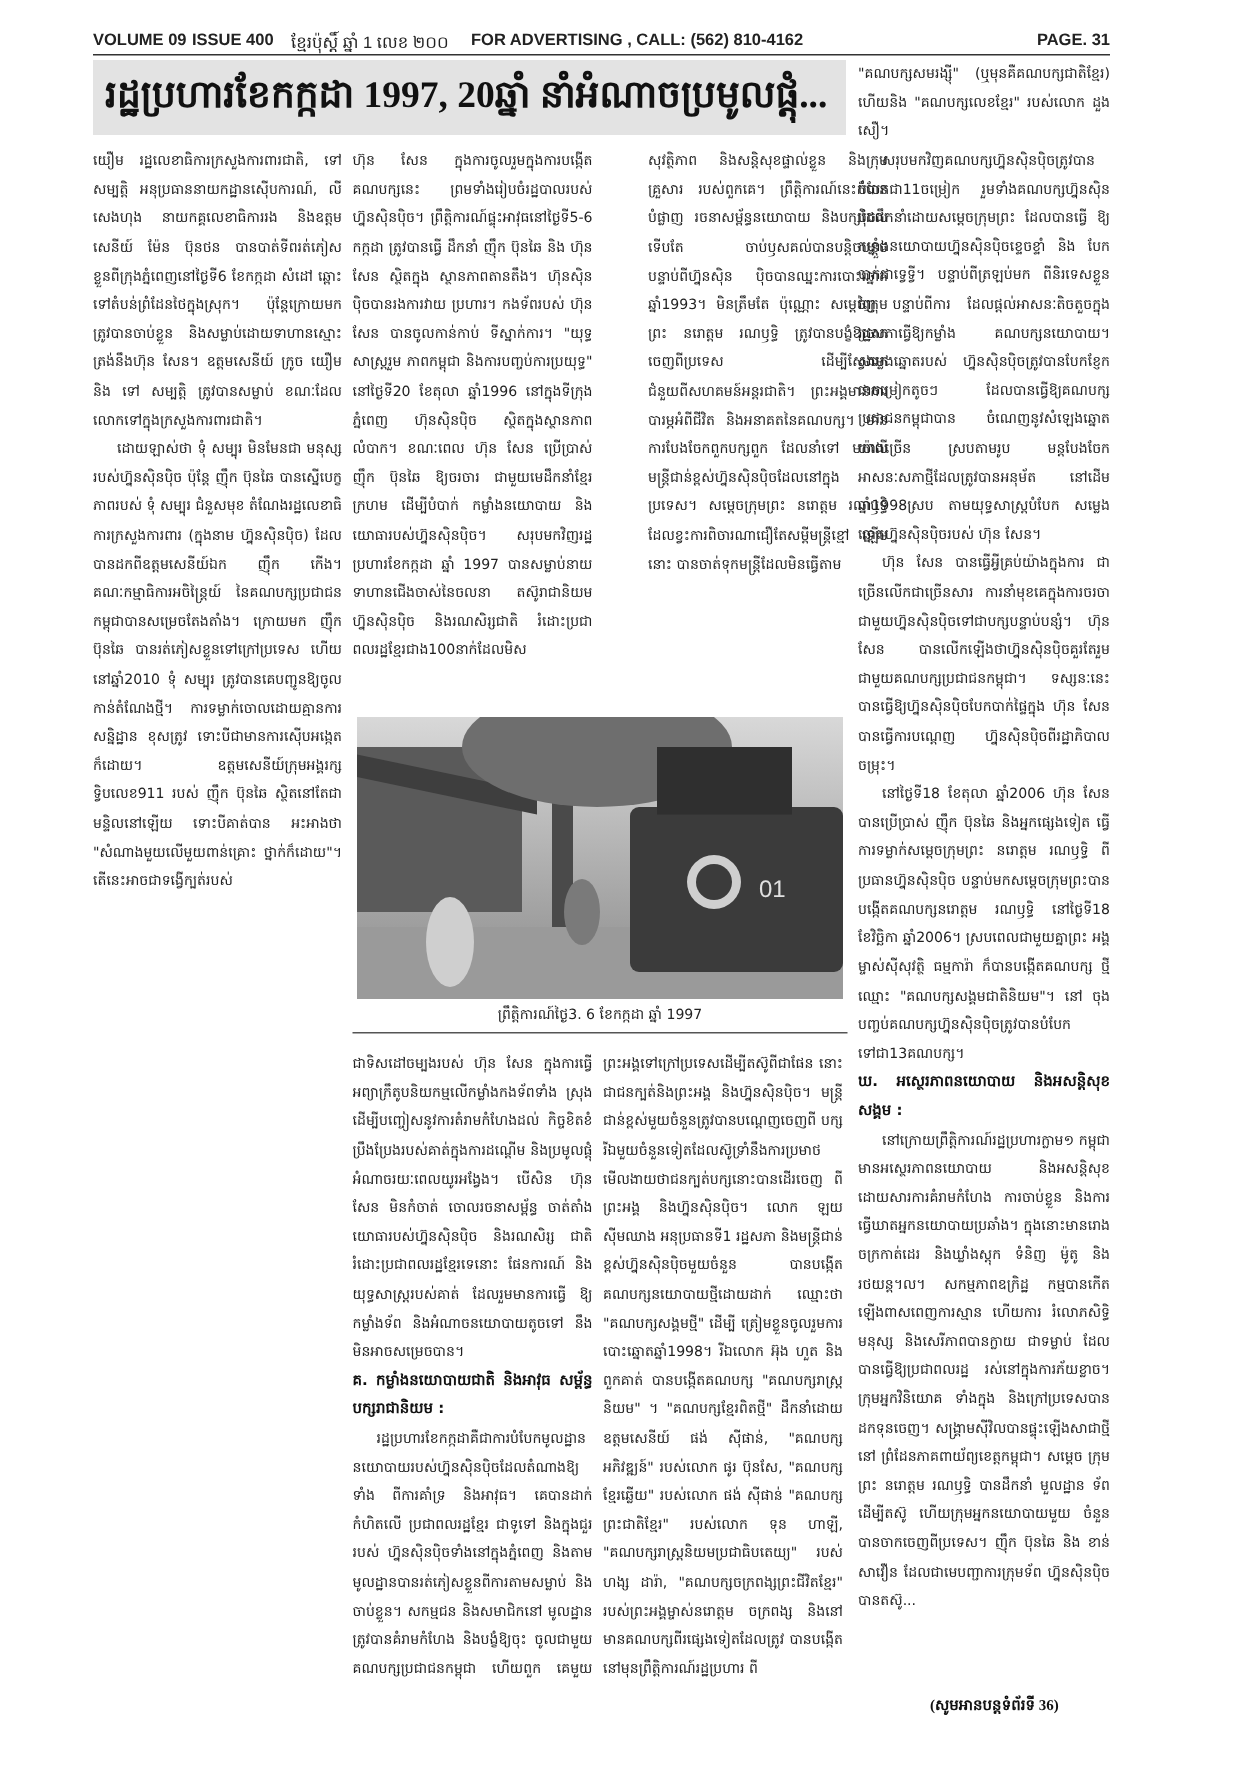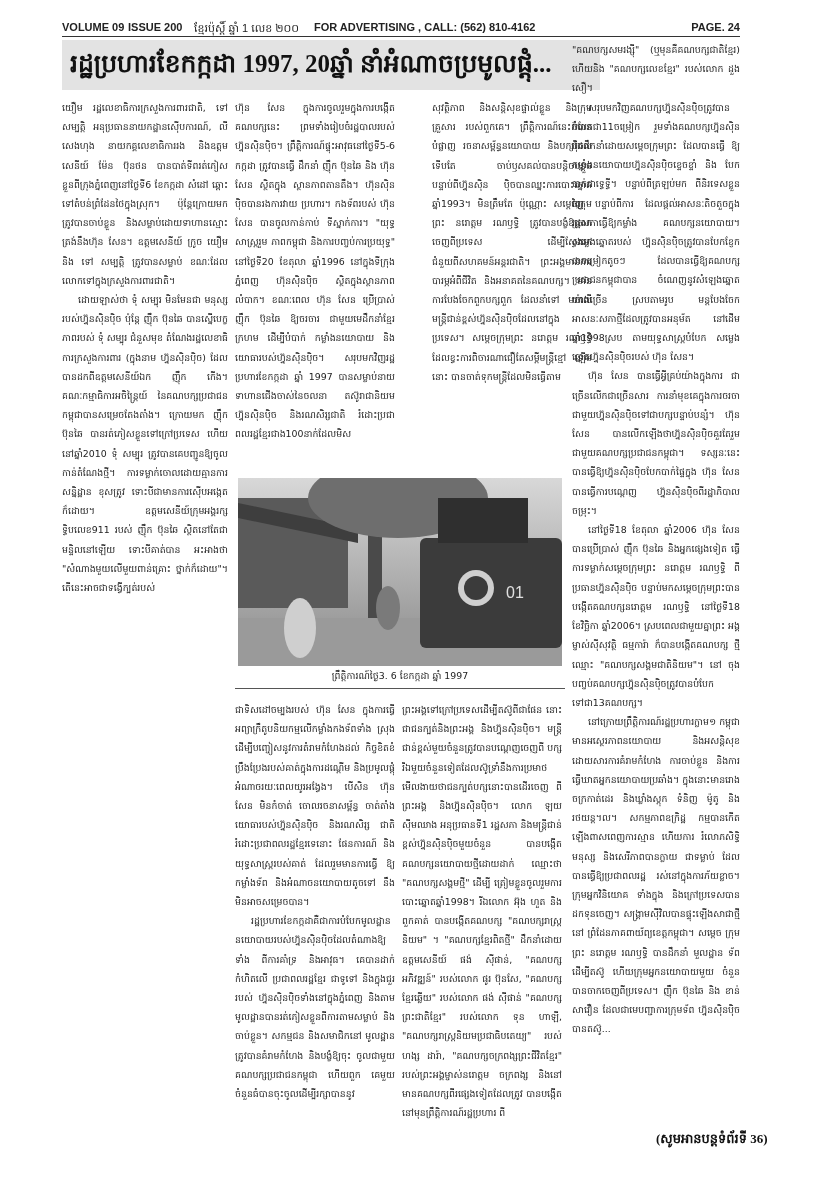--- a/index.html
+++ b/index.html
@@ -4,47 +4,47 @@
 <style>
   html, body { margin:0; padding:0; background:#ffffff; }
   body { width:823px; height:1184px; position:relative; overflow:hidden; font-family:"DejaVu Sans", sans-serif; color:#1a1a1a; }
   .masthead { position:absolute; left:62px; top:18px; width:678px; height:18px; border-bottom:1.5px solid #333; font-family:"Liberation Sans", sans-serif; font-weight:bold; font-size:11px; color:#222; }
   .masthead span { position:absolute; top:3px; white-space:nowrap; }
   .mh-volume { left:0; }
   .mh-issue { left:66px; }
   .mh-khmer { left:132px; font-weight:normal; }
   .mh-adv { left:252px; }
   .mh-page { right:0; }
-  .headline-box { position:absolute; left:62px; top:40px; width:502px; height:50px; background:#e3e3e3;padding-left:36px; }
+  .headline-box { position:absolute; left:62px; top:40px; width:502px; height:50px; background:#e3e3e3; }
   .headline { position:absolute; left:8px; top:6px; width:490px; font-family:"Liberation Serif", serif; font-weight:bold; font-size:25px; line-height:36px; color:#111; white-space:nowrap; overflow:hidden; }
   .col { position:absolute; font-size:9.4px; line-height:19.2px; color:#222; text-align:justify; overflow:hidden; font-family:"DejaVu Sans", sans-serif; }
   .col p { margin:0; }
   .col p.indent { text-indent:16px; }
   .col-1 { left:62px; top:98px; width:166px; height:1030px; }
   .col-2a { left:235px; top:98px; width:160px; height:370px; }
   .col-3a { left:402px; top:98px; width:160px; height:370px;margin-left:30px; }
   .col-4 { left:572px; top:40px; width:168px; height:1080px; }
   .col-2b { left:235px; top:700px; width:160px; height:420px; }
   .col-3b { left:402px; top:700px; width:160px; height:420px; }
   .section-heading { font-weight:bold; font-size:10px; color:#111; }
   .photo { position:absolute; left:238px; top:478px; width:324px; height:188px; background:#0ea5e9; overflow:hidden; }
   .photo svg { display:block; }
   .caption { position:absolute; left:235px; top:670px; width:330px; text-align:center; font-size:9.4px; color:#222; }
   .caption-rule { position:absolute; left:235px; top:688px; width:330px; border-top:1px solid #555; }
-  .continued { position:absolute; left:620px; top:1130px; font-family:"Liberation Serif", serif; font-weight:bold; font-size:13px; color:#111;margin-left:36px; }
+  .continued { position:absolute; left:620px; top:1130px; font-family:"Liberation Serif", serif; font-weight:bold; font-size:10px; color:#111; }
 </style>
 </head>
 <body>
 
 <div class="masthead">
   <span class="mh-volume">VOLUME 09</span>
-  <span class="mh-issue">ISSUE 200</span>
+  <span class="mh-issue">ISSUE 400</span>
   <span class="mh-khmer">ខ្មែរប៉ុស្តិ៍ ឆ្នាំ 1 លេខ ២០០</span>
   <span class="mh-adv">FOR ADVERTISING ,  CALL: (562) 810-4162</span>
-  <span class="mh-page">PAGE. 24</span>
+  <span class="mh-page">PAGE. 31</span>
 </div>
 
 <div class="headline-box">
   <div class="headline">រដ្ឋប្រហារខែកក្កដា 1997, 20ឆ្នាំ នាំអំណាចប្រមូលផ្តុំ...</div>
 </div>
 
 <div class="col col-1">
   <p>យឿម រដ្ឋលេខាធិការក្រសួងការពារជាតិ, ទៅ សម្បត្តិ អនុប្រធាននាយកដ្ឋានស៊ើបការណ៍, លី សេងហុង នាយកគ្គលេខាធិការរង និងឧត្តម សេនីយ៍ ម៉ែន ប៊ុនថន បានបាត់ទីពរត់ភៀស ខ្លួនពីក្រុងភ្នំពេញនៅថ្ងៃទី6 ខែកក្កដា សំដៅ ឆ្ពោះទៅតំបន់ព្រំដែនថៃក្នុងស្រុក។ ប៉ុន្តែក្រោយមក ត្រូវបានចាប់ខ្លួន និងសម្លាប់ដោយទាហានស្មោះត្រង់នឹងហ៊ុន សែន។ ឧត្តមសេនីយ៍ ក្រូច យឿម និង ទៅ សម្បត្តិ ត្រូវបានសម្លាប់ ខណៈដែលលោកទៅក្នុងក្រសួងការពារជាតិ។</p>
   <p class="indent">ដោយឡាស់ថា ទុំ សម្បុរ មិនមែនជា មនុស្សរបស់ហ្វ៊ុនស៊ិនប៉ិច ប៉ុន្តែ ញ៉ឹក ប៊ុនឆៃ បានស្នើបេក្ខភាពរបស់ ទុំ សម្បុរ ជំនួសមុខ តំណែងរដ្ឋលេខាធិការក្រសួងការពារ (ក្នុងនាម ហ្វ៊ុនស៊ិនប៉ិច) ដែលបានដកពីឧត្តមសេនីយ៍ឯក ញ៉ឹក កើង។ គណៈកម្មាធិការអចិន្ត្រៃយ៍ នៃគណបក្សប្រជាជនកម្ពុជាបានសម្រេចតែងតាំង។ ក្រោយមក ញ៉ឹក ប៊ុនឆៃ បានរត់ភៀសខ្លួនទៅក្រៅប្រទេស ហើយនៅឆ្នាំ2010 ទុំ សម្បុរ ត្រូវបានគេបញ្ជូនឱ្យចូលកាន់តំណែងថ្មី។ ការទម្លាក់ចោលដោយគ្មានការសន្និដ្ឋាន ខុសត្រូវ ទោះបីជាមានការស៊ើបអង្កេតក៏ដោយ។ ឧត្តមសេនីយ៍ក្រុមអង្គរក្សទ្វិបលេខ911 របស់ ញ៉ឹក ប៊ុនឆៃ ស្ថិតនៅតែជាមន្ទិលនៅឡើយ ទោះបីគាត់បាន អះអាងថា "សំណាងមួយលើមួយពាន់គ្រោះ ថ្នាក់ក៏ដោយ"។ តើនេះអាចជាទង្វើក្បត់របស់</p>
 </div>
@@ -78,28 +78,30 @@
     <circle cx="238" cy="110" r="18" fill="#cfcfcf"></circle>
     <circle cx="238" cy="110" r="12" fill="#3b3b3b"></circle>
     <text x="268" y="120" fill="#e0e0e0" font-family="Liberation Sans, sans-serif" font-size="16">01</text>
   </svg>
 </div>
 <div class="caption">ព្រឹត្តិការណ៍ថ្ងៃ3. 6 ខែកក្កដា ឆ្នាំ 1997</div>
 <div class="caption-rule"></div>
 
 <div class="col col-2b">
   <p>ជាទិសដៅចម្បងរបស់ ហ៊ុន សែន ក្នុងការធ្វើ អព្យាក្រឹតូបនិយកម្មលើកម្លាំងកងទ័ពទាំង ស្រុង ដើម្បីបញ្ចៀសនូវការតំរាមកំហែងដល់ កិច្ចខិតខំប្រឹងប្រែងរបស់គាត់ក្នុងការដណ្តើម និងប្រមូលផ្តុំអំណាចរយៈពេលយូរអង្វែង។ បើសិន ហ៊ុន សែន មិនកំចាត់ ចោលរចនាសម្ព័ន្ធ ចាត់តាំងយោធារបស់ហ្វ៊ុនស៊ិនប៉ិច និងរណសិរ្ស ជាតិរំដោះប្រជាពលរដ្ឋខ្មែរទេនោះ ផែនការណ៍ និងយុទ្ធសាស្ត្ររបស់គាត់ ដែលរួមមានការធ្វើ ឱ្យកម្លាំងទ័ព និងអំណាចនយោបាយតូចទៅ នឹងមិនអាចសម្រេចបាន។</p>
+  <p class="section-heading">គ. កម្លាំងនយោបាយជាតិ និងអាវុធ សម្ព័ន្ធបក្សរាជានិយម :</p>
   <p class="indent">រដ្ឋប្រហារខែកក្កដាគឺជាការបំបែកមូលដ្ឋាន នយោបាយរបស់ហ្វ៊ុនស៊ិនប៉ិចដែលតំណាងឱ្យទាំង ពីការគាំទ្រ និងអាវុធ។ គេបានដាក់កំហិតលើ ប្រជាពលរដ្ឋខ្មែរ ជាទូទៅ និងក្នុងជួររបស់ ហ្វ៊ុនស៊ិនប៉ិចទាំងនៅក្នុងភ្នំពេញ និងតាម មូលដ្ឋានបានរត់ភៀសខ្លួនពីការតាមសម្លាប់ និងចាប់ខ្លួន។ សកម្មជន និងសមាជិកនៅ មូលដ្ឋានត្រូវបានគំរាមកំហែង និងបង្ខំឱ្យចុះ ចូលជាមួយគណបក្សប្រជាជនកម្ពុជា ហើយពួក គេមួយចំនួនធំបានចុះចូលដើម្បីរក្សាបាននូវ</p>
 </div>
 
 <div class="col col-3b">
   <p>ព្រះអង្គទៅក្រៅប្រទេសដើម្បីតស៊ូពីជាផែន នោះជាជនក្បត់និងព្រះអង្គ និងហ្វ៊ុនស៊ិនប៉ិច។ មន្ត្រីជាន់ខ្ពស់មួយចំនួនត្រូវបានបណ្តេញចេញពី បក្ស រីឯមួយចំនួនទៀតដែលស៊ូទ្រាំនឹងការប្រមាថ មើលងាយថាជនក្បត់បក្សនោះបានដើរចេញ ពីព្រះអង្គ និងហ្វ៊ុនស៊ិនប៉ិច។ លោក ឡយ ស៊ីមឈាង អនុប្រធានទី1 រដ្ឋសភា និងមន្ត្រីជាន់ខ្ពស់ហ្វ៊ុនស៊ិនប៉ិចមួយចំនួន បានបង្កើតគណបក្សនយោបាយថ្មីដោយដាក់ ឈ្មោះថា "គណបក្សសង្គមថ្មី" ដើម្បី ត្រៀមខ្លួនចូលរួមការបោះឆ្នោតឆ្នាំ1998។ រីឯលោក អ៊ុង ហួត និងពួកគាត់ បានបង្កើតគណបក្ស "គណបក្សរាស្ត្រនិយម" ។ "គណបក្សខ្មែរពិតថ្មី" ដឹកនាំដោយឧត្តមសេនីយ៍ ផង់ ស៊ីផាន់, "គណបក្សអភិវឌ្ឍន៍" របស់លោក ផូរ ប៊ុនសែ, "គណបក្សខ្មែរឆ្លើយ" របស់លោក ផង់ ស៊ីផាន់ "គណបក្សព្រះជាតិខ្មែរ" របស់លោក ទុន ហាឡី, "គណបក្សរាស្ត្រនិយមប្រជាធិបតេយ្យ" របស់ ហង្ស ដារ៉ា, "គណបក្សចក្រពង្សព្រះជីវិតខ្មែរ" របស់ព្រះអង្គម្ចាស់នរោត្តម ចក្រពង្ស និងនៅមានគណបក្សពីរផ្សេងទៀតដែលត្រូវ បានបង្កើតនៅមុនព្រឹត្តិការណ៍រដ្ឋប្រហារ ពី</p>
 </div>
 
 <div class="col col-4">
   <p>"គណបក្សសមរង្ស៊ី" (ឬមុនគឺគណបក្សជាតិខ្មែរ) ហើយនិង "គណបក្សលេខខ្មែរ" របស់លោក ដួង សឿ។</p>
   <p class="indent">សរុបមកវិញគណបក្សហ្វ៊ុនស៊ិនប៉ិចត្រូវបាន បំបែកជា11ចម្រៀក រួមទាំងគណបក្សហ្វ៊ុនស៊ិន ប៉ិចដឹកនាំដោយសម្តេចក្រុមព្រះ ដែលបានធ្វើ ឱ្យកម្លាំងនយោបាយហ្វ៊ុនស៊ិនប៉ិចខ្ទេចខ្ទាំ និង បែកបាក់ជាទ្វេទ្វី។ បន្ទាប់ពីត្រឡប់មក ពីនិរទេសខ្លួនវិញ បន្ទាប់ពីការ ដែលផ្តល់អាសនៈតិចតួចក្នុងរដ្ឋសភាធ្វើឱ្យកម្លាំង គណបក្សនយោបាយ។ សម្លេងឆ្នោតរបស់ ហ្វ៊ុនស៊ិនប៉ិចត្រូវបានបែកខ្ញែកជាចម្រៀកតូចៗ ដែលបានធ្វើឱ្យគណបក្សប្រជាជនកម្ពុជាបាន ចំណេញនូវសំឡេងឆ្នោតយ៉ាងច្រើន ស្របតាមរូប មន្តបែងចែកអាសនៈសភាថ្មីដែលត្រូវបានអនុម័ត នៅដើមឆ្នាំ1998ស្រប តាមយុទ្ធសាស្ត្របំបែក សម្លេងឆ្នោតហ្វ៊ុនស៊ិនប៉ិចរបស់ ហ៊ុន សែន។</p>
   <p class="indent">ហ៊ុន សែន បានធ្វើអ្វីគ្រប់យ៉ាងក្នុងការ ជាច្រើនលើកជាច្រើនសារ ការនាំមុខគេក្នុងការចរចា ជាមួយហ្វ៊ុនស៊ិនប៉ិចទៅជាបក្សបន្ទាប់បន្សំ។ ហ៊ុន សែន បានលើកឡើងថាហ្វ៊ុនស៊ិនប៉ិចគួរតែរួមជាមួយគណបក្សប្រជាជនកម្ពុជា។ ទស្សនៈនេះបានធ្វើឱ្យហ្វ៊ុនស៊ិនប៉ិចបែកបាក់ផ្ទៃក្នុង ហ៊ុន សែន បានធ្វើការបណ្តេញ ហ្វ៊ុនស៊ិនប៉ិចពីរដ្ឋាភិបាលចម្រុះ។</p>
   <p class="indent">នៅថ្ងៃទី18 ខែតុលា ឆ្នាំ2006 ហ៊ុន សែន បានប្រើប្រាស់ ញ៉ឹក ប៊ុនឆៃ និងអ្នកផ្សេងទៀត ធ្វើការទម្លាក់សម្តេចក្រុមព្រះ នរោត្តម រណឫទ្ធិ ពីប្រធានហ្វ៊ុនស៊ិនប៉ិច បន្ទាប់មកសម្តេចក្រុមព្រះបានបង្កើតគណបក្សនរោត្តម រណឫទ្ធិ នៅថ្ងៃទី18 ខែវិច្ឆិកា ឆ្នាំ2006។ ស្របពេលជាមួយគ្នាព្រះ អង្គម្ចាស់ស៊ីសុវត្ថិ ធម្មការ៉ា ក៏បានបង្កើតគណបក្ស ថ្មីឈ្មោះ "គណបក្សសង្គមជាតិនិយម"។ នៅ ចុងបញ្ចប់គណបក្សហ្វ៊ុនស៊ិនប៉ិចត្រូវបានបំបែក ទៅជា13គណបក្ស។</p>
+  <p class="section-heading">ឃ. អស្ថេរភាពនយោបាយ និងអសន្តិសុខ សង្គម :</p>
   <p class="indent">នៅក្រោយព្រឹត្តិការណ៍រដ្ឋប្រហារក្លាម១ កម្ពុជាមានអស្ថេរភាពនយោបាយ និងអសន្តិសុខ ដោយសារការគំរាមកំហែង ការចាប់ខ្លួន និងការធ្វើឃាតអ្នកនយោបាយប្រឆាំង។ ក្នុងនោះមានរោងចក្រកាត់ដេរ និងឃ្លាំងស្តុក ទំនិញ ម៉ូតូ និងរថយន្ត។ល។ សកម្មភាពឧក្រិដ្ឋ កម្មបានកើតឡើងពាសពេញការស្មាន ហើយការ រំលោភសិទ្ធិមនុស្ស និងសេរីភាពបានក្លាយ ជាទម្លាប់ ដែលបានធ្វើឱ្យប្រជាពលរដ្ឋ រស់នៅក្នុងការភ័យខ្លាច។ ក្រុមអ្នកវិនិយោគ ទាំងក្នុង និងក្រៅប្រទេសបានដកទុនចេញ។ សង្គ្រាមស៊ីវិលបានផ្ទុះឡើងសាជាថ្មីនៅ ព្រំដែនភាគពាយ័ព្យខេត្តកម្ពុជា។ សម្តេច ក្រុមព្រះ នរោត្តម រណឫទ្ធិ បានដឹកនាំ មួលដ្ឋាន ទ័ពដើម្បីតស៊ូ ហើយក្រុមអ្នកនយោបាយមួយ ចំនួនបានចាកចេញពីប្រទេស។ ញ៉ឹក ប៊ុនឆៃ និង ខាន់ សាវឿន ដែលជាមេបញ្ជាការក្រុមទ័ព ហ្វ៊ុនស៊ិនប៉ិចបានតស៊ូ...</p>
 </div>
 
 <div class="continued">(សូមអានបន្តទំព័រទី 36)</div>
 
 </body></html>

